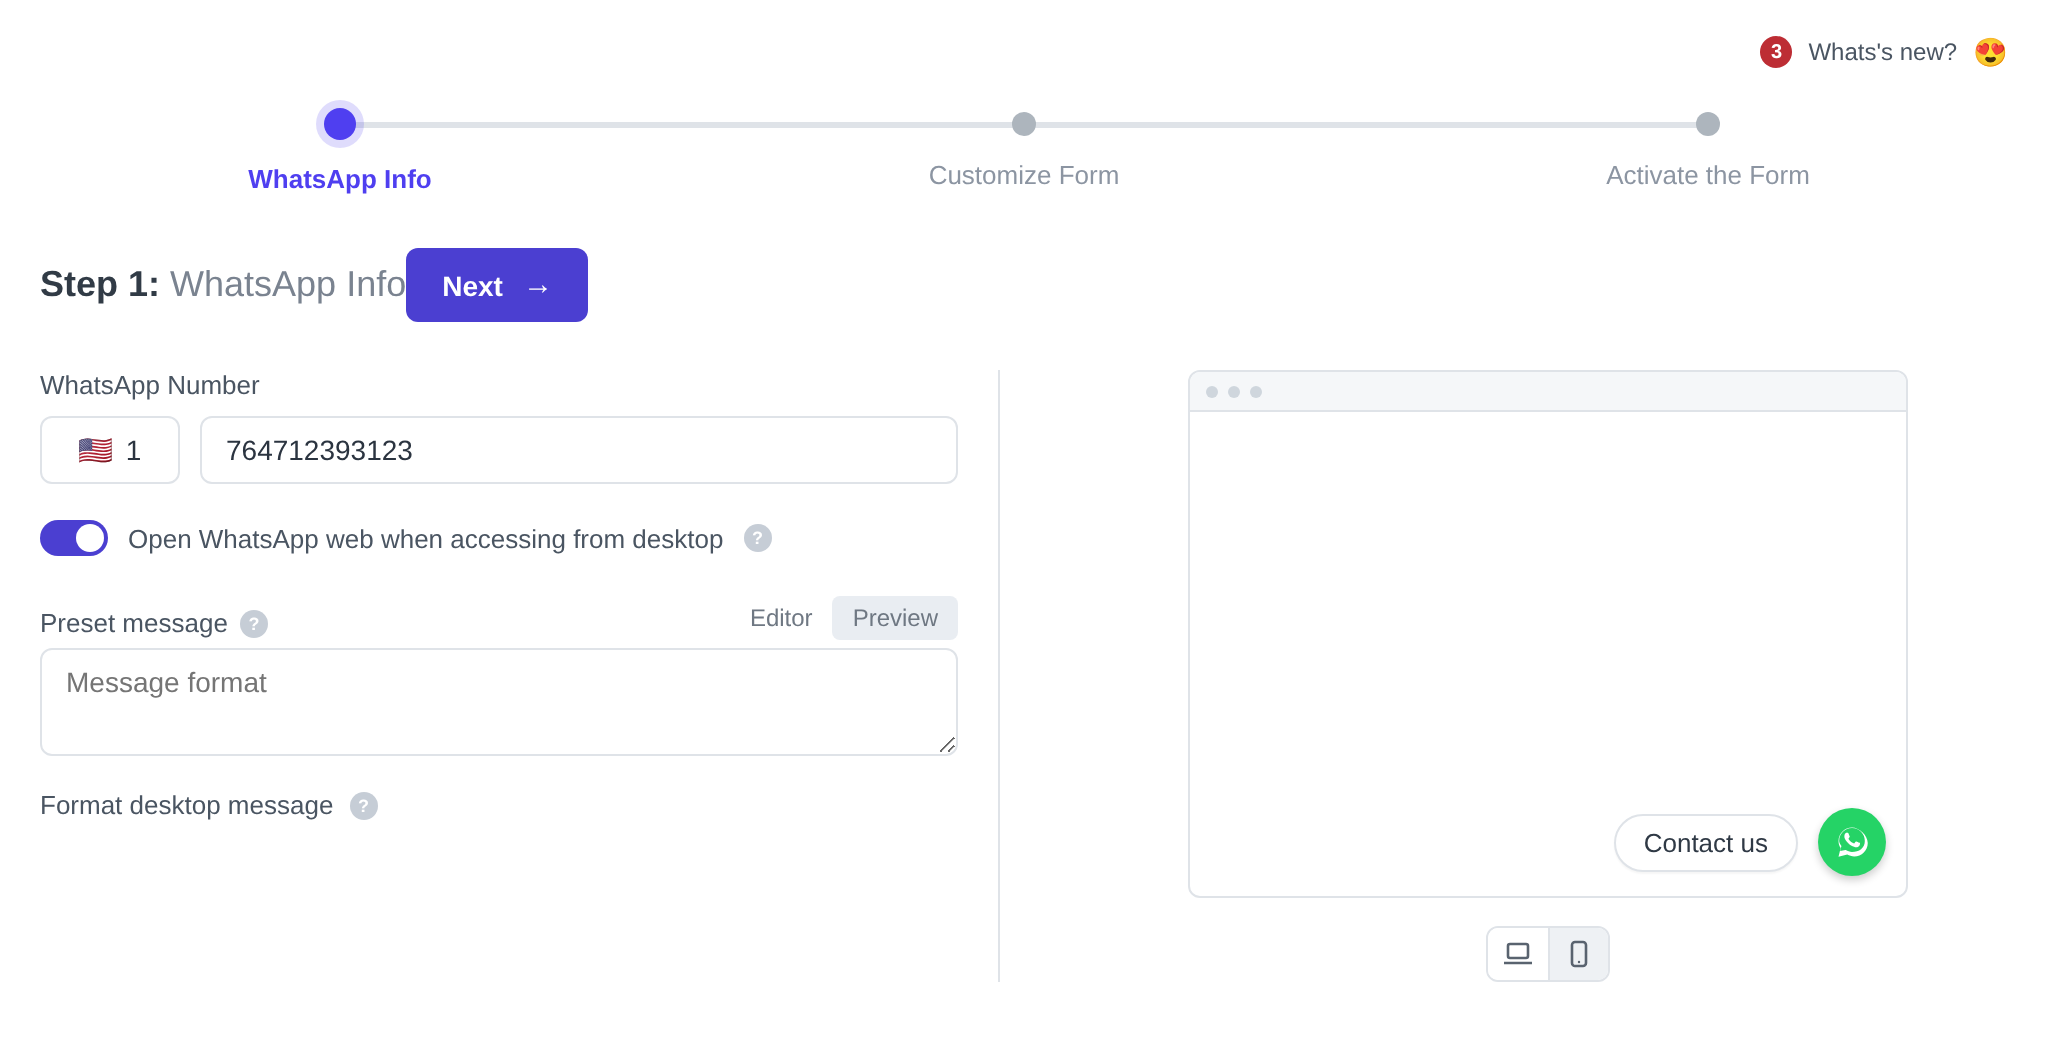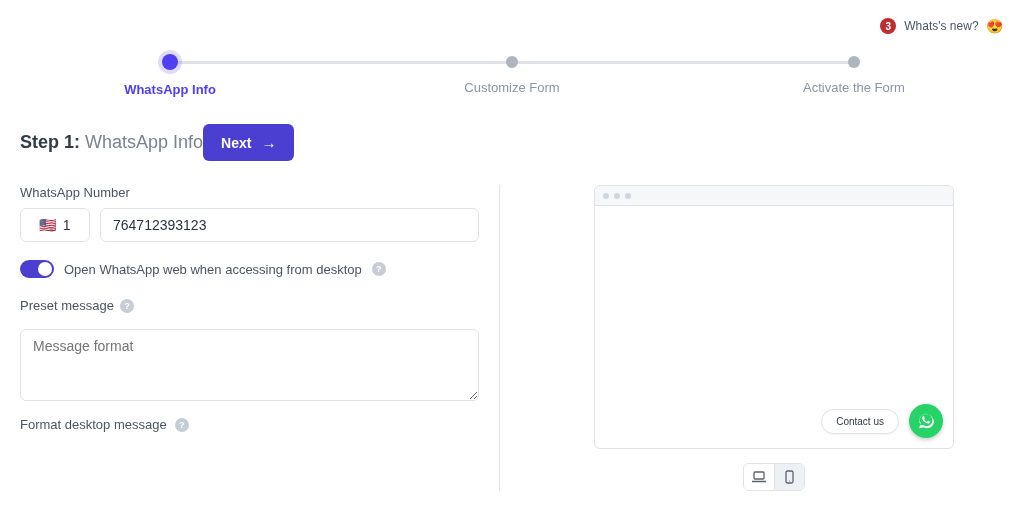--- a/index.html
+++ b/index.html
@@ -226,21 +226,21 @@
     border-radius: 4px;
     cursor: pointer;
   }
   .mini-tab.active {
     background: #e9edf2;
   }
 
   .textarea {
     margin-top: 4px;
     width: 100%;
-    height: 72px;
+    height: 54px;
     resize: both;
     font-family: inherit;
     color: #9aa3ae;
   }
 
   .format-hint {
     margin-top: 12px;
     font-size: 13px;
     color: #4a5562;
     display: flex;
@@ -279,21 +279,21 @@
   .contact-chip {
     position: absolute;
     right: 10px; bottom: 10px;
     display: flex; align-items: center; gap: 10px;
   }
   .contact-label {
     background: #fff;
     border: 1px solid var(--line);
     border-radius: 18px;
     padding: 6px 14px;
-    font-size: 10px;
+    font-size: 13px;
     color: #2f3945;
     box-shadow: 0 1px 1px rgba(0,0,0,0.04);
   }
   .wa-bubble {
     width: 34px; height: 34px;
     border-radius: 50%;
     background: var(--wa-green);
     display: flex; align-items: center; justify-content: center;
     box-shadow: 0 2px 4px rgba(0,0,0,0.2);
     cursor: pointer;
@@ -370,23 +370,27 @@
 
     <div class="toggle-row">
       <div class="toggle">
         <div class="knob"></div>
       </div>
       <span>Open WhatsApp web when accessing from desktop</span>
       <span class="help-dot">?</span>
     </div>
 
     <div class="preset-head">
-      <div class="field-label" style="margin-bottom:12px">
+      <div class="field-label" style="margin-bottom:1px">
         <span>Preset message</span>
         <span class="help-dot">?</span>
+      </div>
+      <div class="mini-tabs">
+        <div class="mini-tab">Editor</div>
+        <div class="mini-tab active">Preview</div>
       </div>
     </div>
 
     <textarea class="textarea" placeholder="Message format" style=""></textarea>
 
     <div class="format-hint">
       <span>Format desktop message</span>
       <span class="help-dot">?</span>
     </div>
   </div>

